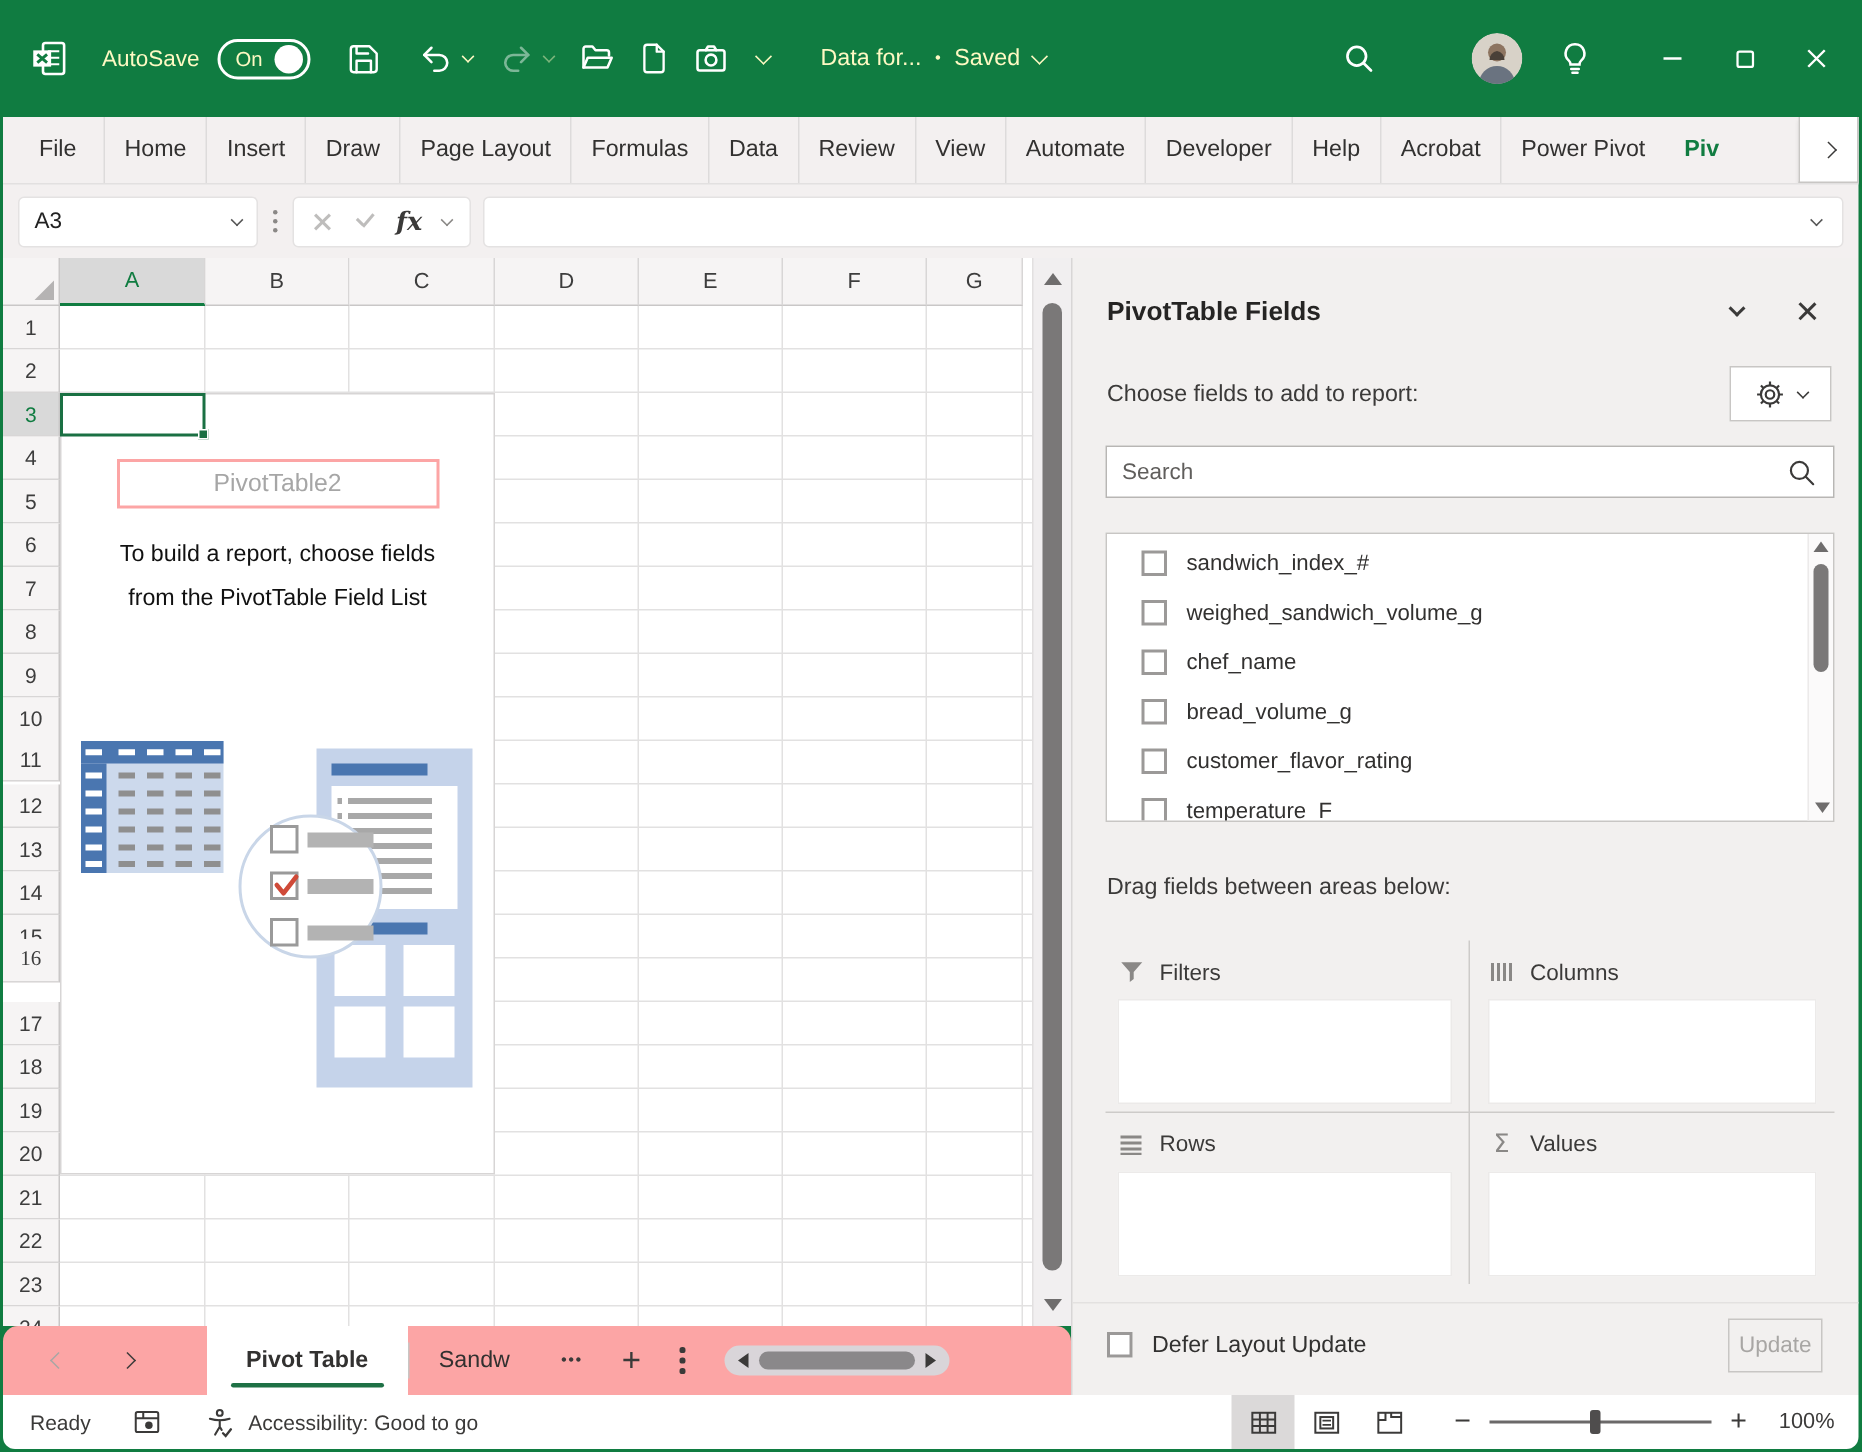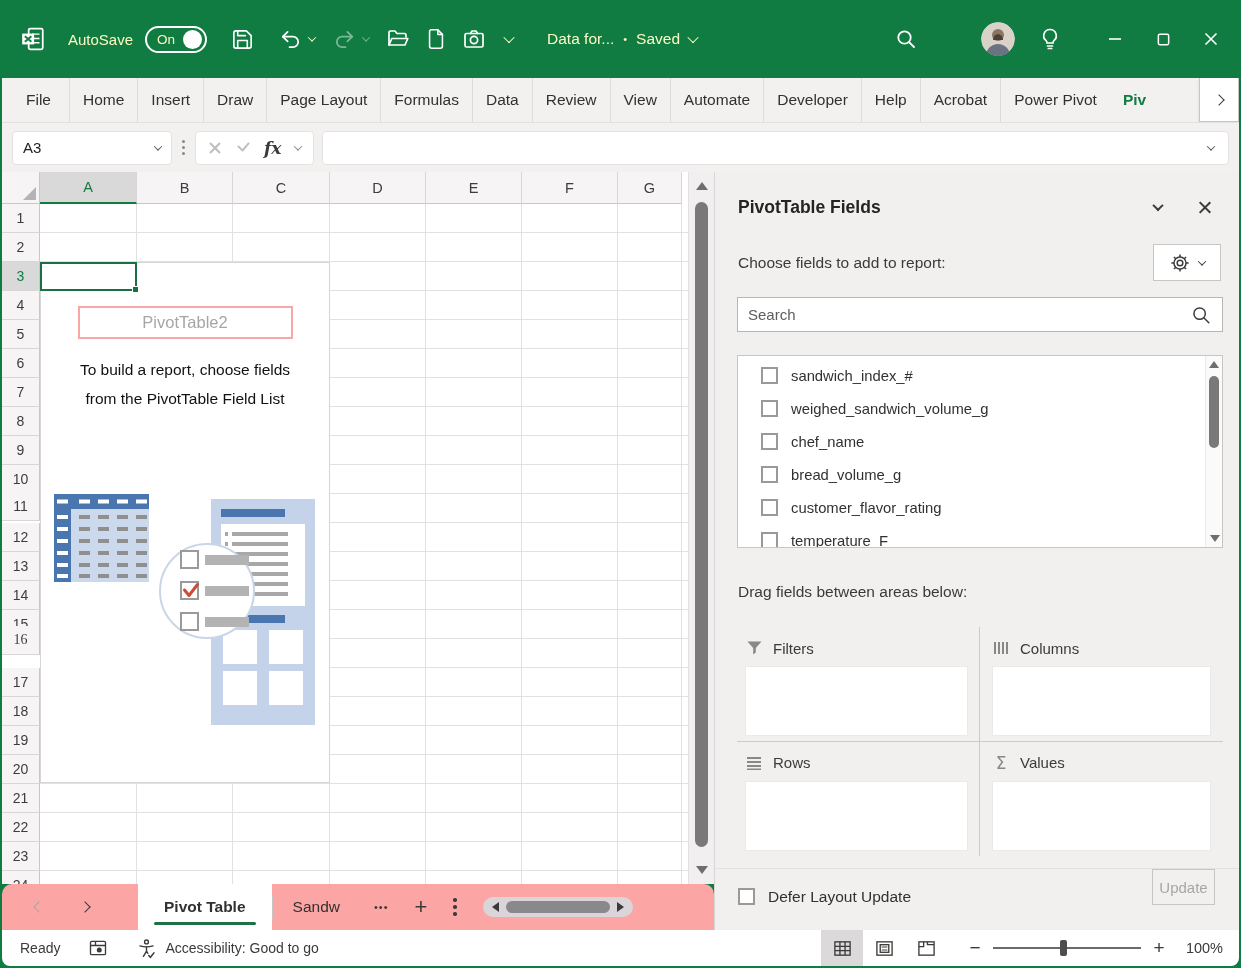--- a/index.html
+++ b/index.html
@@ -132,21 +132,21 @@
     grid-template-columns:1fr 1fr; grid-template-rows:1fr 1fr; }
   .quad { padding:6px 12px 0 8px; }
   .quad.l { border-right:1px solid #cdcbc9; padding-right:11px; }
   .quad.t { border-bottom:1px solid #cdcbc9; }
   .quad.r { padding-left:12px; }
   .quad-label { display:flex; align-items:center; gap:10px; height:30px; font-size:15px; color:#3b3a39; }
   .quad-label .qicon { width:18px; display:flex; justify-content:center; color:#8a8886; }
   .sigma-glyph { font-size:17px; color:#8a8886; font-family:"DejaVu Sans", sans-serif; }
   .dropbox { margin-top:3px; height:70px; background:#fff; border:1px solid #eceae9; }
   .pane-footer { position:absolute; left:0; bottom:0; width:100%; height:62px; border-top:1px solid #e3e1e0;
-    display:flex; padding:0 24px 6px 23px; }
+    display:flex; align-items:center; padding:0 24px 6px 23px; }
   .defer { display:flex; align-items:center; gap:13px; cursor:pointer; }
   .defer span { font-size:15.5px; color:#323130; }
   .update-btn { margin-left:auto; width:63px; height:36px; border:1px solid #c8c6c4; background:#f2f0ef;
     color:#a8a6a4; font-size:15px; display:flex; align-items:center; justify-content:center; }
 
   
   .sheetbar { position:absolute; left:2px; top:884px; width:712px; height:46px; background:#fca5a5;
     border-radius:10px 10px 0 0; display:flex; align-items:center; }
   .snav { width:46px; height:100%; display:flex; align-items:center; justify-content:center; color:#3b3a39; cursor:pointer; }
   .snav.disabled { color:#a8a6a4; }

